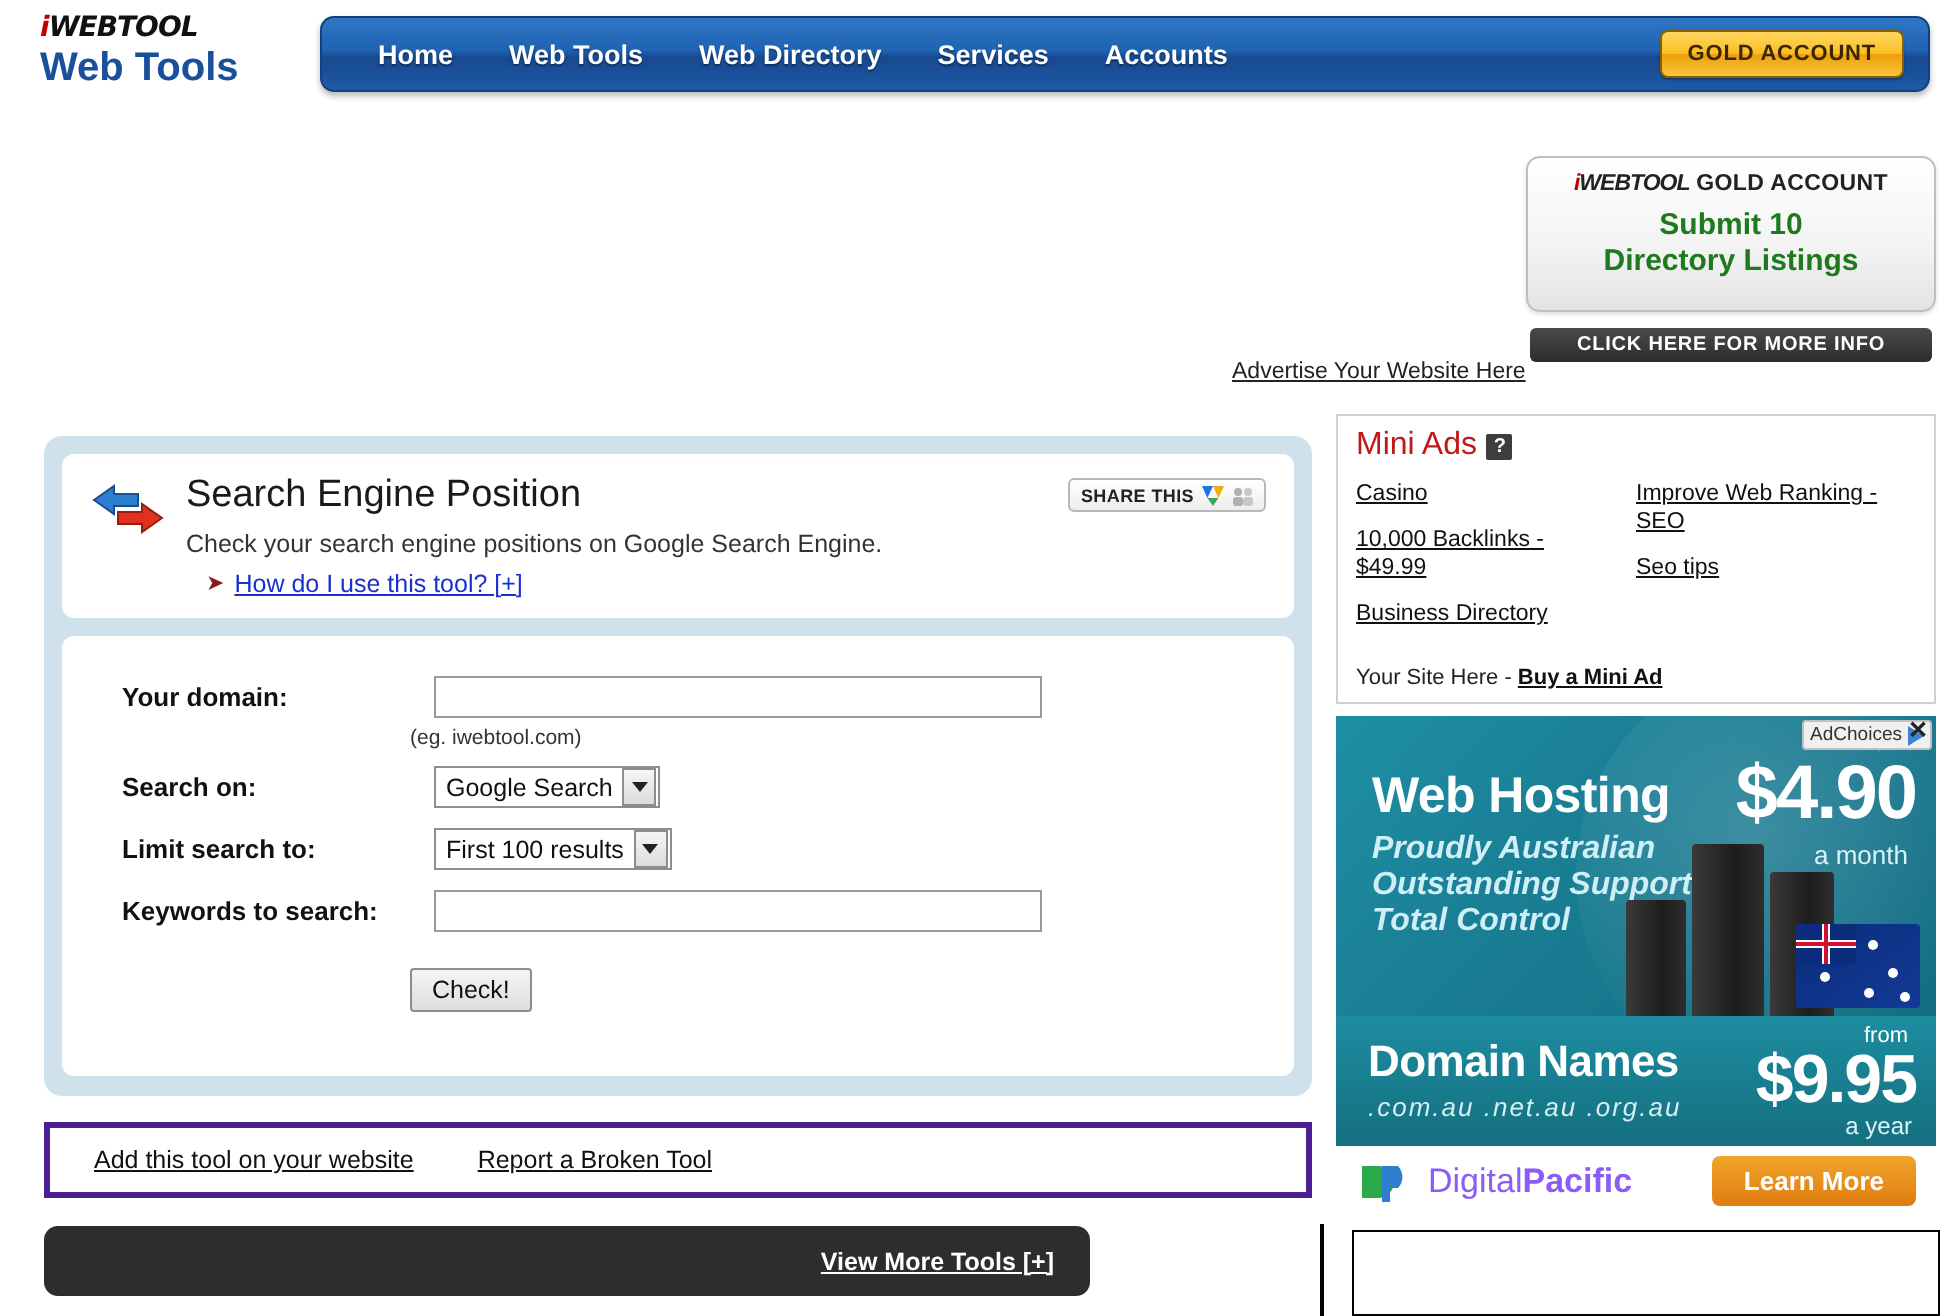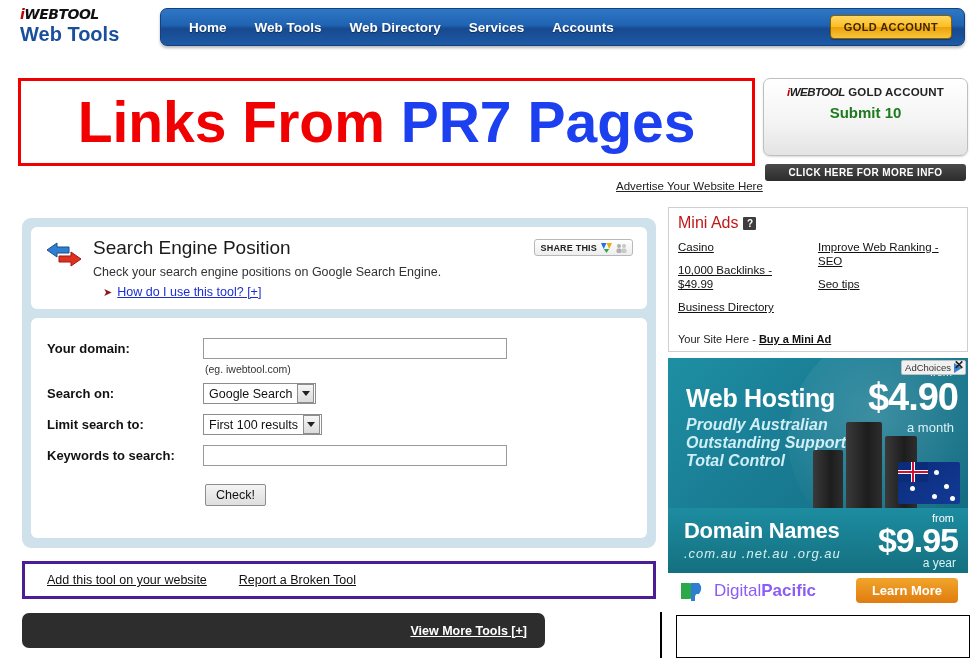--- a/index.html
+++ b/index.html
@@ -105,21 +105,21 @@
     height: 17px; padding: 0 5px; display: flex; align-items: center; gap: 4px;
     border: 1px solid #b8b8b8; border-radius: 3px;
     background: linear-gradient(to bottom, #ffffff, #ededed);
     font-size: 9px; font-weight: bold; letter-spacing: 0.2px; color: #222; cursor: pointer;
   }
 
   .tool-form {
     background: #fff; border-radius: 6px; margin-top: 9px; height: 220px; padding: 20px 0 0 0;
     position: relative;
   }
-  .frow { display: flex; align-items: center; margin-bottom: 10px; padding-left: 16px; }
+  .frow { display: flex; align-items: center; margin-bottom: 10px; padding-left: 30px; }
   .flabel { width: 156px; font-size: 13px; font-weight: bold; color: #111; }
   .ftext {
     width: 304px; height: 21px; border: 1px solid #9a9a9a; background: #fff;
     font-family: "Liberation Sans", sans-serif; font-size: 12px; padding: 0 3px;
   }
   .fhint { font-size: 10.5px; color: #333; padding-left: 174px; margin-top: -6px; margin-bottom: 8px; }
   .fselect {
     height: 21px; border: 1px solid #8d8d8d; background: #fff;
     display: inline-flex; align-items: center; cursor: pointer;
   }
@@ -250,27 +250,25 @@
         <a class="nav-item">Home</a>
         <a class="nav-item">Web Tools</a>
         <a class="nav-item">Web Directory</a>
         <a class="nav-item">Services</a>
         <a class="nav-item">Accounts</a>
       </div>
       <div class="gold-btn">GOLD ACCOUNT</div>
     </div>
   </div>
 
-  <div class="pr-banner">
-    <div class="pr-text"><span class="pr-red">Links From </span><span class="pr-blue">PR7 Pages</span></div>
-  </div>
 
   <div class="gold-promo">
     <div class="gp-top"><span class="gp-brand"><span class="i">i</span><span>WEBTOOL</span></span><span> GOLD ACCOUNT</span></div>
     <div class="gp-line1">Submit 10</div>
+    <div class="gp-line2">Directory Listings</div>
   </div>
   <div class="gp-cta">CLICK HERE FOR MORE INFO</div>
 
   <a class="advertise-link">Advertise Your Website Here</a>
 
   <div class="tool-wrap">
     <div class="tool-head">
       <div class="tool-icon">
         <svg width="38" height="26" viewBox="0 0 38 26">
           <polygon points="2,9 12,2 12,6 24,6 24,12 12,12 12,16" fill="#2f7fd0" stroke="#1a4f8f" stroke-width="1"></polygon>

